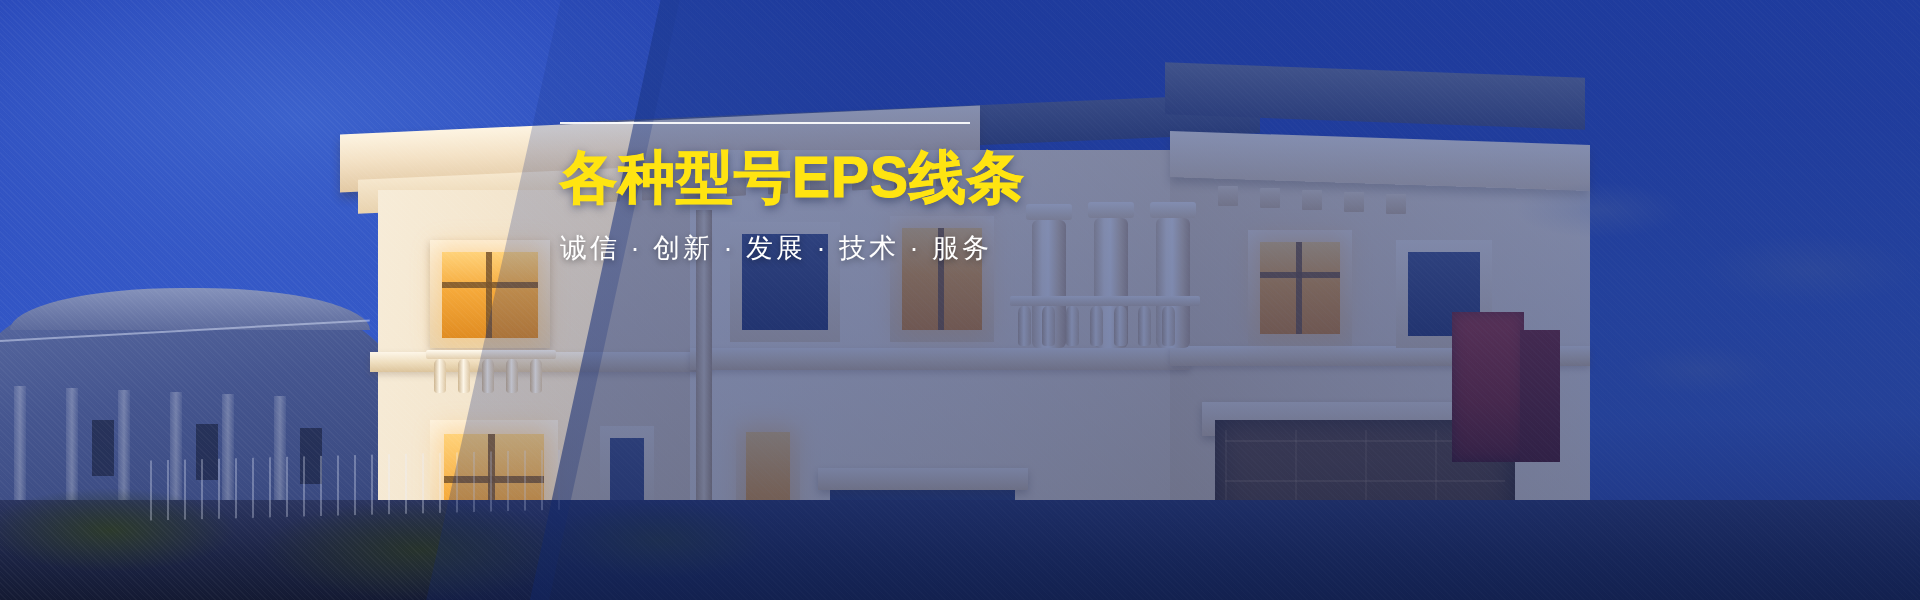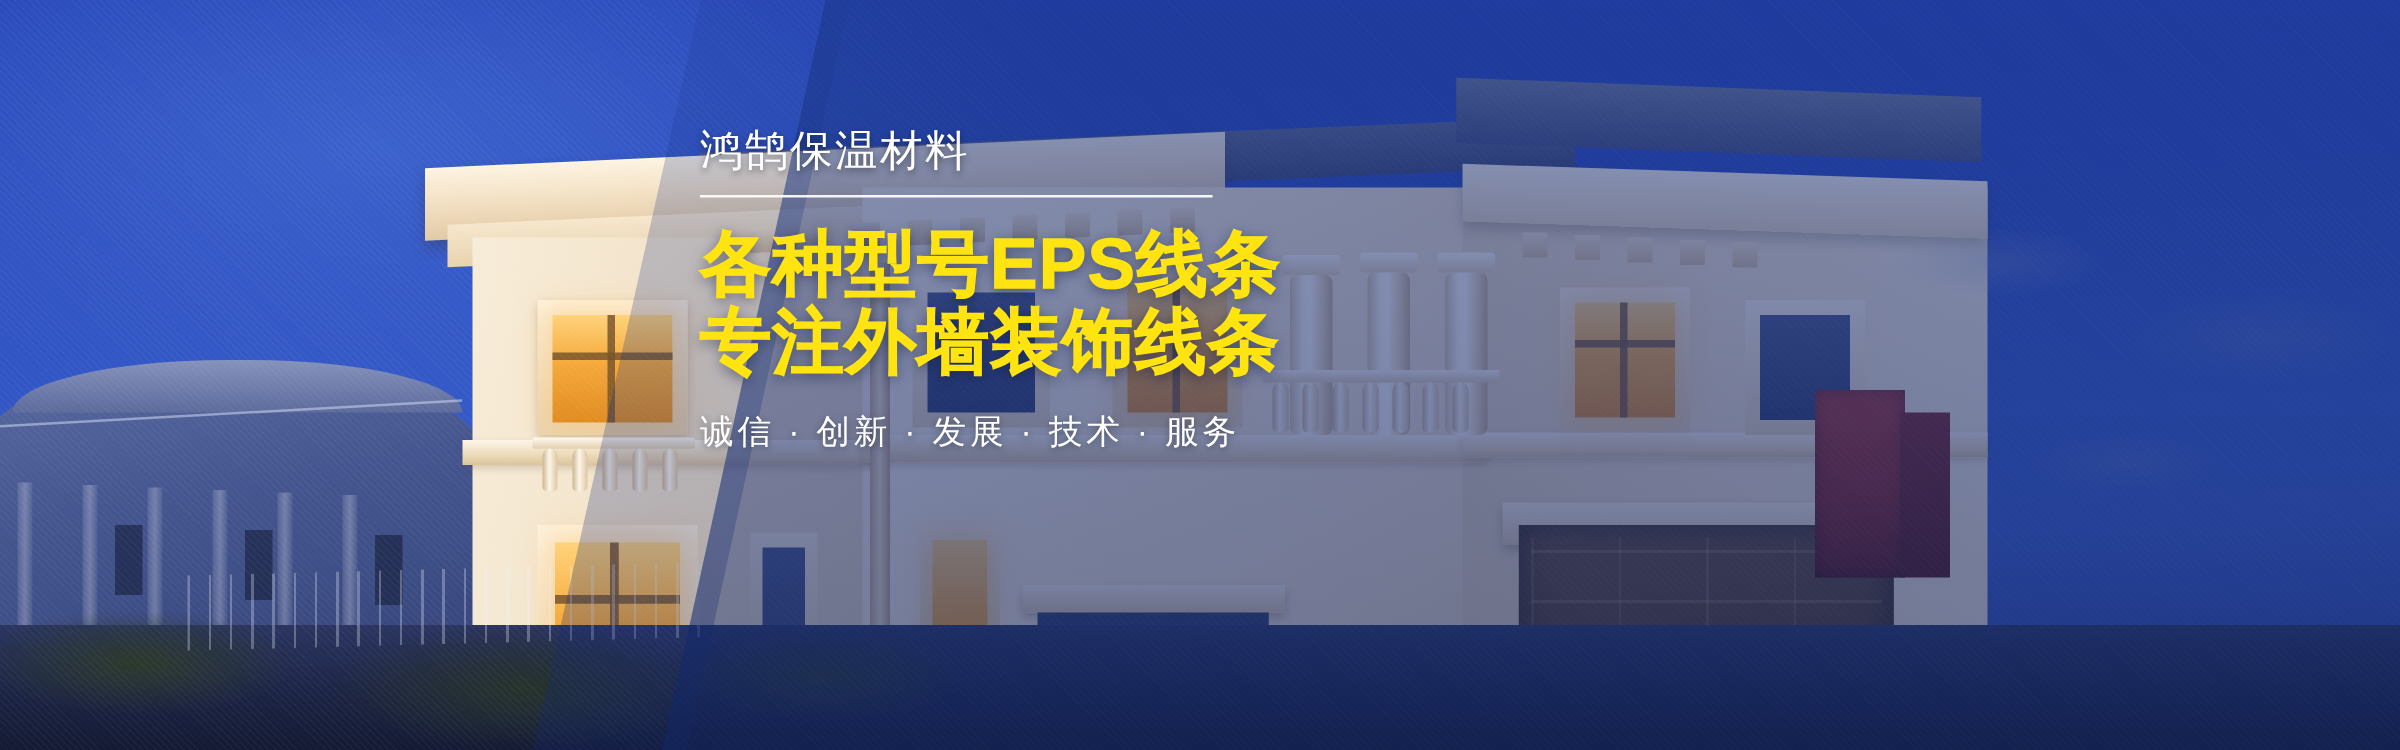--- a/index.html
+++ b/index.html
@@ -415,26 +415,24 @@
   <div class="layer" id="fence"></div>
 
   <div class="layer" id="grain"></div>
 
   <div class="layer" id="scrim2"></div>
   <div class="layer" id="scrim"></div>
 
   <div class="layer" id="copy">
     <div id="copy-inner">
 
-      <div id="eyebrow">鸿鹄保温材料</div>
 
       <div id="rule"></div>
 
       <div class="headline" id="headline-1">各种型号EPS线条</div>
 
-      <div class="headline" id="headline-2">专注外墙装饰线条</div>
 
       <div id="tagline">诚信 · 创新 · 发展 · 技术 · 服务</div>
 
     </div>
   </div>
 
 </div>
 
 </body></html>

